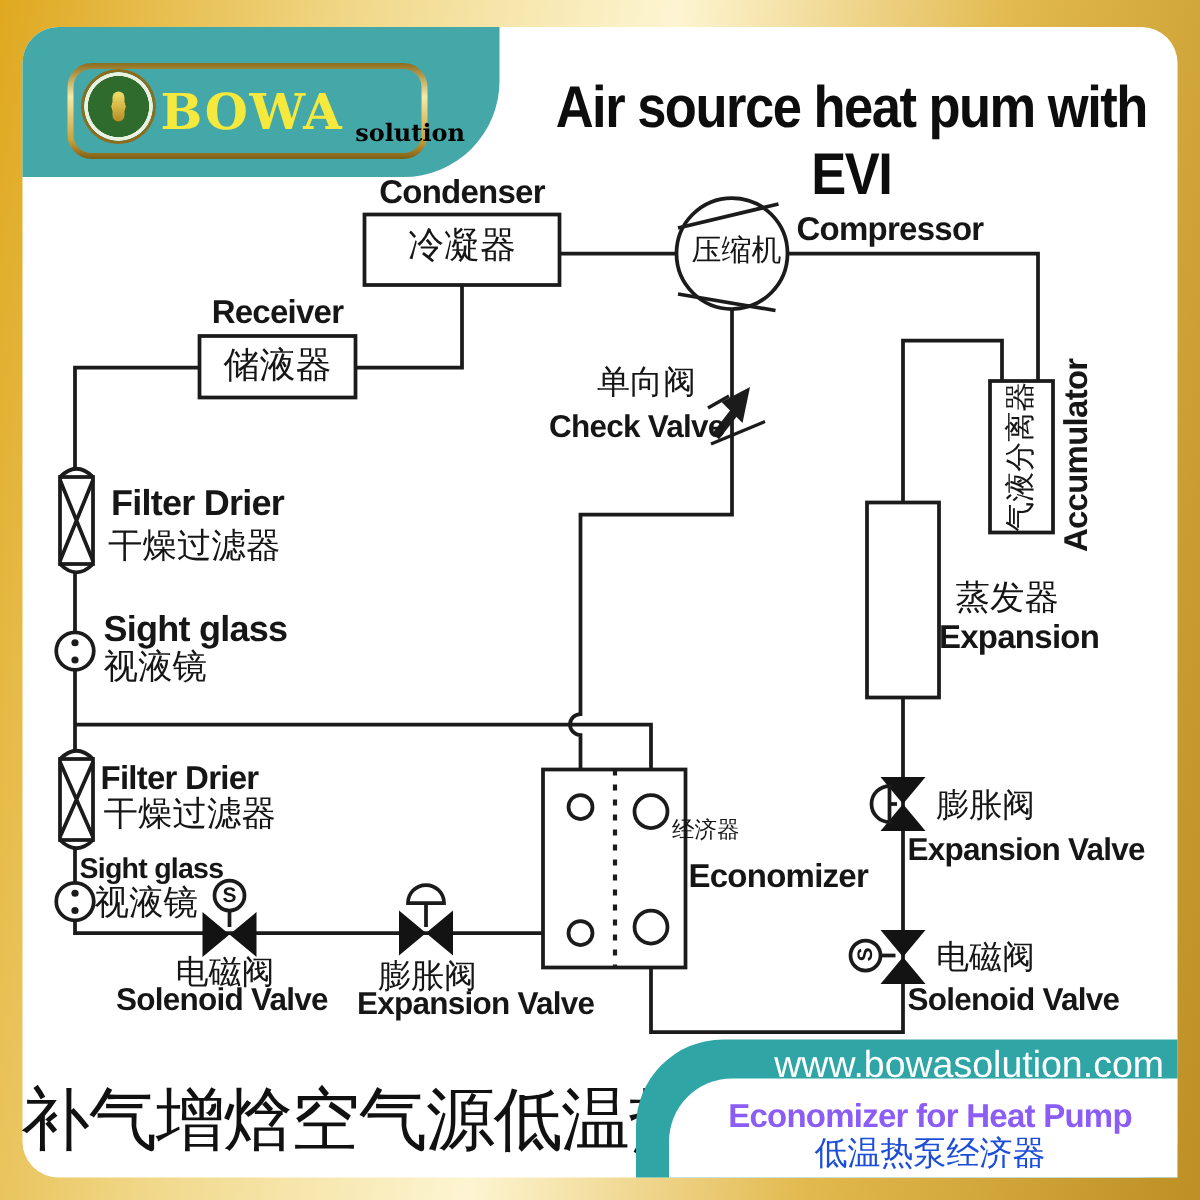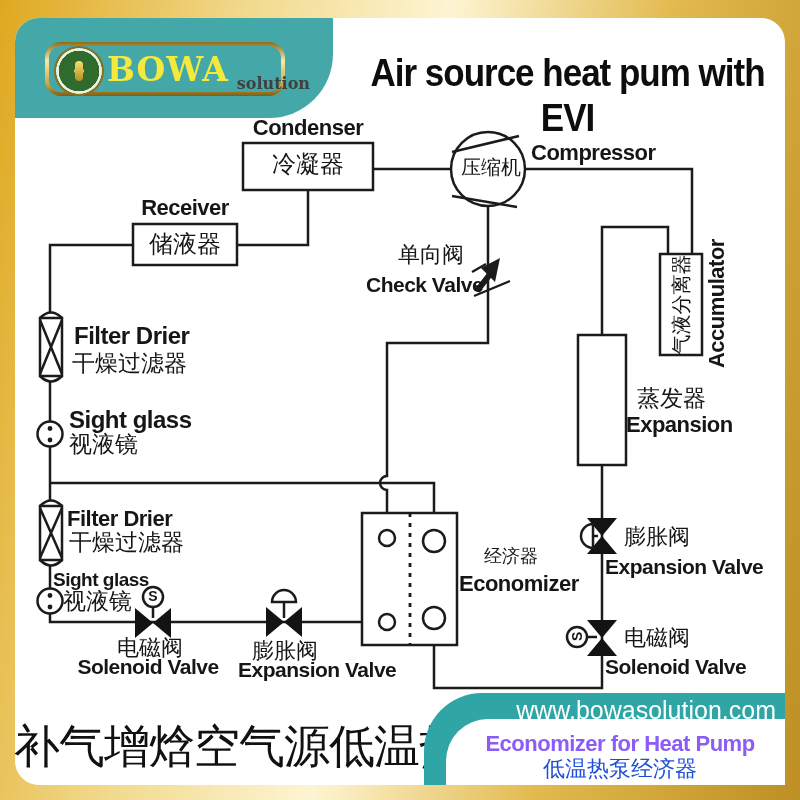--- a/index.html
+++ b/index.html
@@ -7,33 +7,33 @@
     width:800px;height:800px;position:relative;overflow:hidden;
     font-family:"Liberation Sans",sans-serif;background:#fff;
   }
   
   .frame{position:absolute;inset:0;
     background:linear-gradient(100deg,#dfa81f 0%,#f1d98c 26%,#fdf5d2 48%,#e2b94e 72%,#bd8f24 100%);}
   .page{position:absolute;left:15px;top:18px;right:15px;bottom:15px;background:#fff;border-radius:24px;}
   
   .logo-block{position:absolute;left:15px;top:18px;width:318px;height:100px;background:#45a8a8;
     border-bottom-right-radius:64px;border-top-left-radius:24px;}
-  .logo-plate{position:absolute;left:30px;top:24px;width:240px;height:54px;border-radius:16px;
+  .logo-plate{position:absolute;left:30px;top:24px;width:240px;height:64px;border-radius:16px;
     background:linear-gradient(180deg,#8d6d1c,#f7e9a8 35%,#caa23a 80%,#7c5f16);padding:0;}
   .logo-plate-inner{position:absolute;left:4px;top:4px;right:4px;bottom:4px;border-radius:12px;
     background:#45a8a8;display:flex;align-items:center;}
   .logo-badge{position:absolute;left:7px;top:2px;width:46px;height:46px;border-radius:50%;
     background:radial-gradient(circle at 50% 50%,#e7c84f 0 14%,#2f6b2d 15% 62%,#e9f2e0 63% 70%,#3a7a35 71% 78%,#caa33a 79% 100%);
     box-shadow:0 0 0 2px #8d6d1c;}
   .logo-badge-core{position:absolute;left:19px;top:13px;width:8px;height:20px;border-radius:4px;
     background:linear-gradient(180deg,#f4e06a,#b78c24);}
   .logo-bowa{margin-left:58px;font-family:"DejaVu Serif","Liberation Serif",serif;font-weight:bold;
     font-size:33px;color:#f4e93c;letter-spacing:1px;line-height:1;}
   .logo-sol{font-family:"DejaVu Serif","Liberation Serif",serif;font-weight:bold;font-size:16px;
-    color:#404040;margin-left:8px;margin-top:28px;}
+    color:#000000;margin-left:8px;margin-top:28px;}
   .main-title{position:absolute;left:345px;top:50px;width:445px;text-align:center;font-weight:bold;
     font-size:35px;letter-spacing:-1px;color:#0d0d0d;transform:scaleY(1.12);transform-origin:top;}
   
   svg.diagram{position:absolute;left:0;top:0;}
   .lbl{position:absolute;color:#161616;white-space:nowrap;line-height:1.05;}
   .en{font-weight:bold;letter-spacing:-0.5px;}
   .ctr{text-align:center;}
   .rot{transform:rotate(-90deg);}
   
   .footer-cn{position:absolute;left:14px;top:716px;font-size:46px;color:#111;letter-spacing:-1px;}
@@ -186,21 +186,21 @@
 <div class="lbl en" style="left:53px;top:570px;font-size:19px;">Sight glass</div>
 <div class="lbl" style="left:63px;top:589px;font-size:23px;">视液镜</div>
 
 <div class="lbl ctr" style="left:100px;top:636px;width:100px;font-size:22px;">电磁阀</div>
 <div class="lbl en ctr" style="left:73px;top:656px;width:150px;font-size:21px;">Solenoid Valve</div>
 <div class="lbl ctr" style="left:145px;top:589px;width:16px;font-size:14px;font-weight:bold;">S</div>
 
 <div class="lbl ctr" style="left:235px;top:639px;width:100px;font-size:22px;">膨胀阀</div>
 <div class="lbl en ctr" style="left:238px;top:659px;width:150px;font-size:21px;">Expansion Valve</div>
 
-<div class="lbl" style="left:484px;top:547px;font-size:18px;font-family:Liberation Serif, serif;">经济器</div>
+<div class="lbl" style="left:448px;top:547px;font-size:15px;font-family:Liberation Serif, serif;">经济器</div>
 <div class="lbl en" style="left:459px;top:572px;font-size:22px;">Economizer</div>
 
 <div class="lbl" style="left:637px;top:386px;font-size:23px;">蒸发器</div>
 <div class="lbl en" style="left:626px;top:413px;font-size:22px;">Expansion</div>
 
 <div class="lbl" style="left:624px;top:525px;font-size:22px;">膨胀阀</div>
 <div class="lbl en" style="left:605px;top:556px;font-size:21px;">Expansion Valve</div>
 
 <div class="lbl" style="left:624px;top:626px;font-size:22px;">电磁阀</div>
 <div class="lbl en" style="left:605px;top:656px;font-size:21px;">Solenoid Valve</div>

